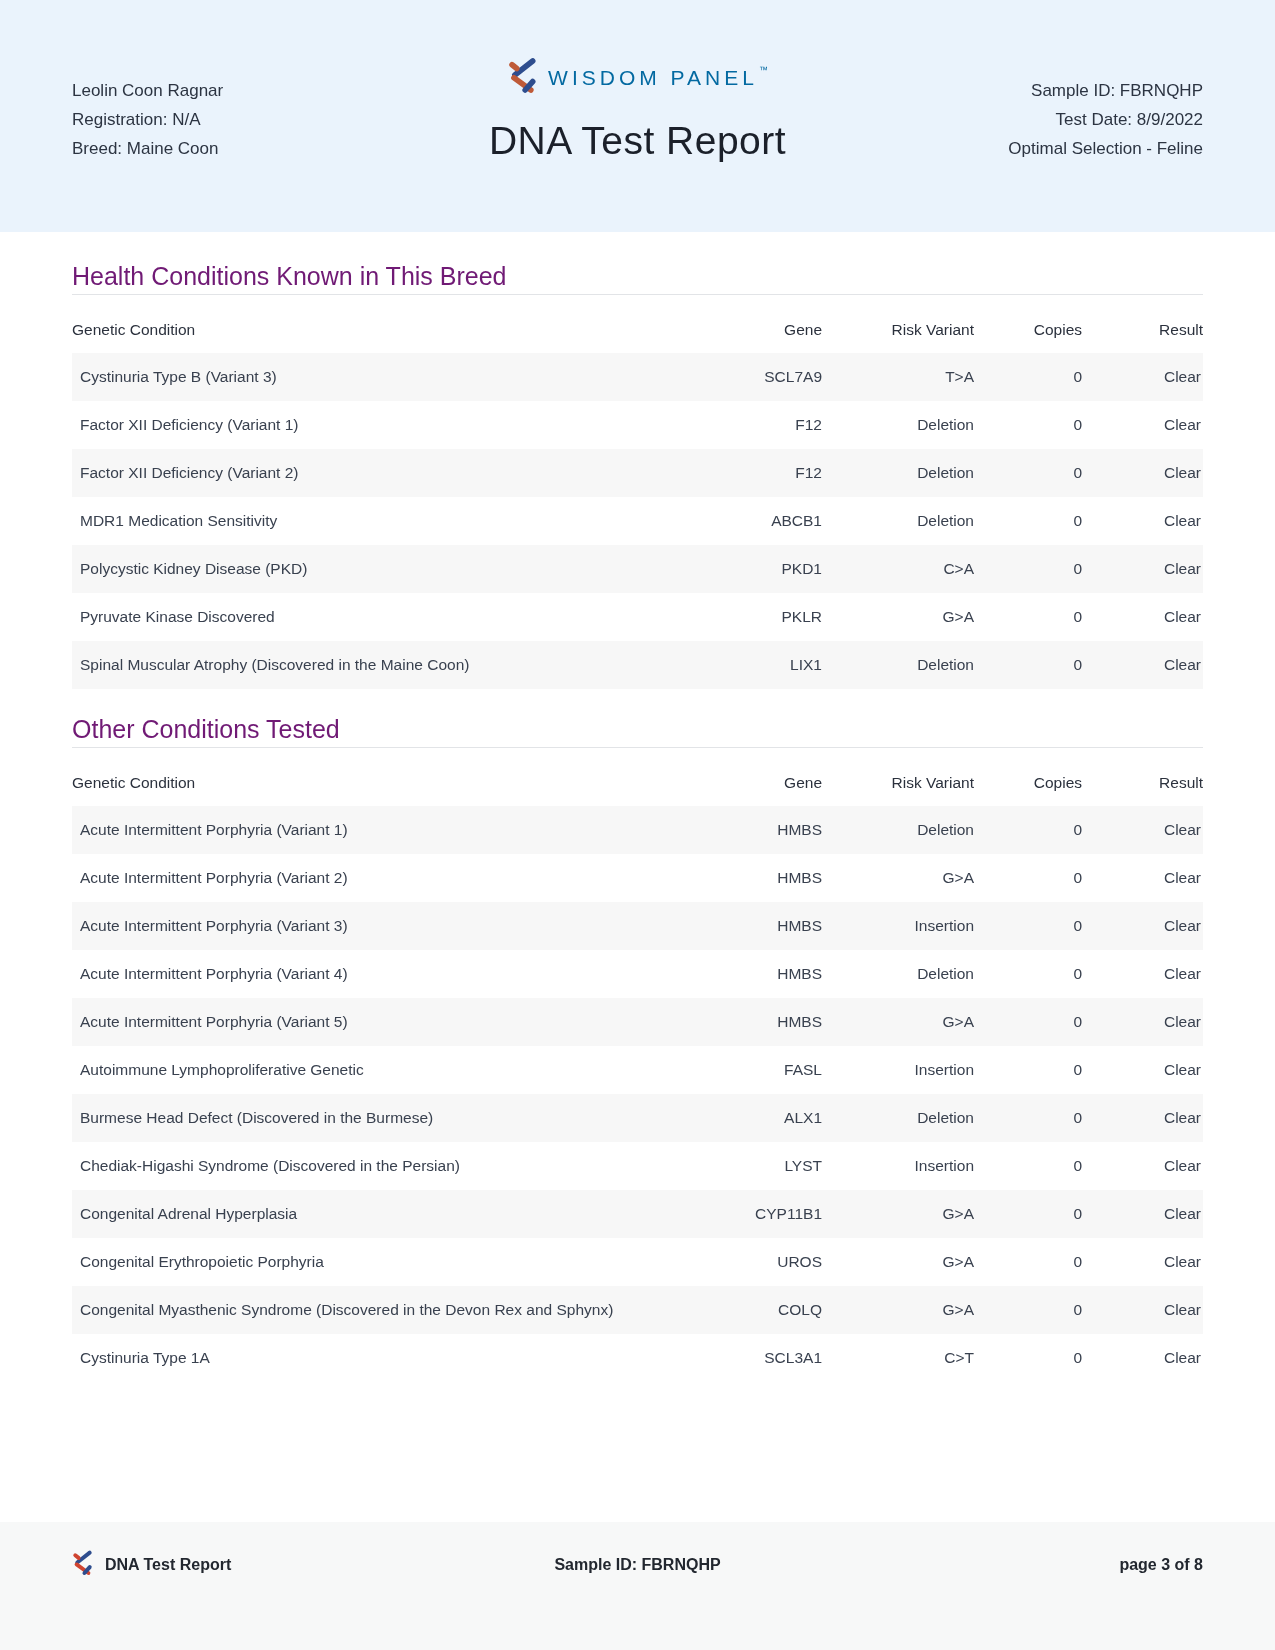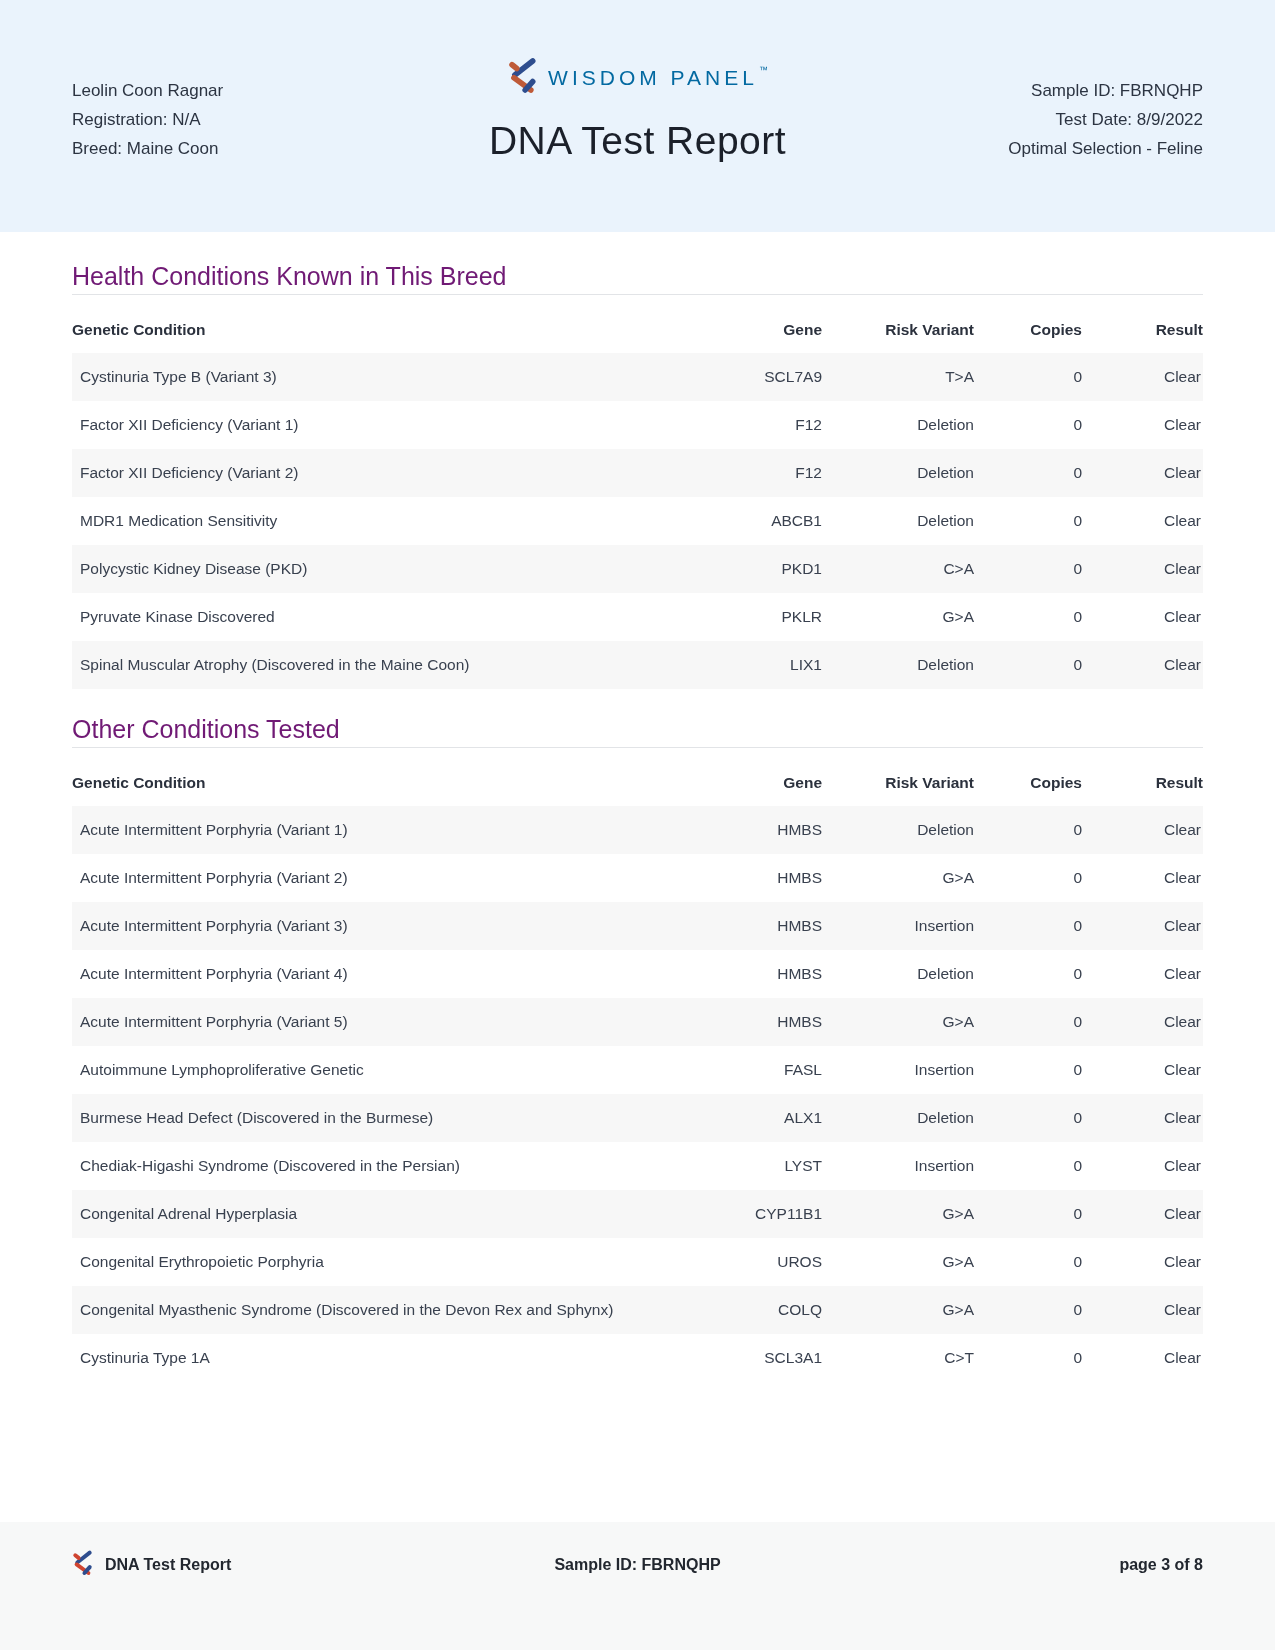--- a/index.html
+++ b/index.html
@@ -53,21 +53,21 @@
   .rule { border:none; border-top:1px solid #e2e4e7; margin-top:2px; }
 
   table { width:100%; border-collapse:collapse; table-layout:fixed; }
   col.c-condition { width:600px; }
   col.c-gene      { width:150px; }
   col.c-risk      { width:152px; }
   col.c-copies    { width:108px; }
   col.c-result    { width:121px; }
 
   thead th {
-    font-size:15.5px; font-weight:700; color:#2b313d;
+    font-size:15.5px; font-weight:400; color:#2b313d;
     padding:26px 0 14px 0; text-align:right; vertical-align:middle;
   }
   thead th:first-child { text-align:left; }
 
   tbody td {
     height:48px; font-size:15.5px; color:#39414f;
     text-align:right; vertical-align:middle;
   }
   tbody td:first-child { text-align:left; padding-left:8px; }
   tbody td:last-child  { padding-right:2px; }

